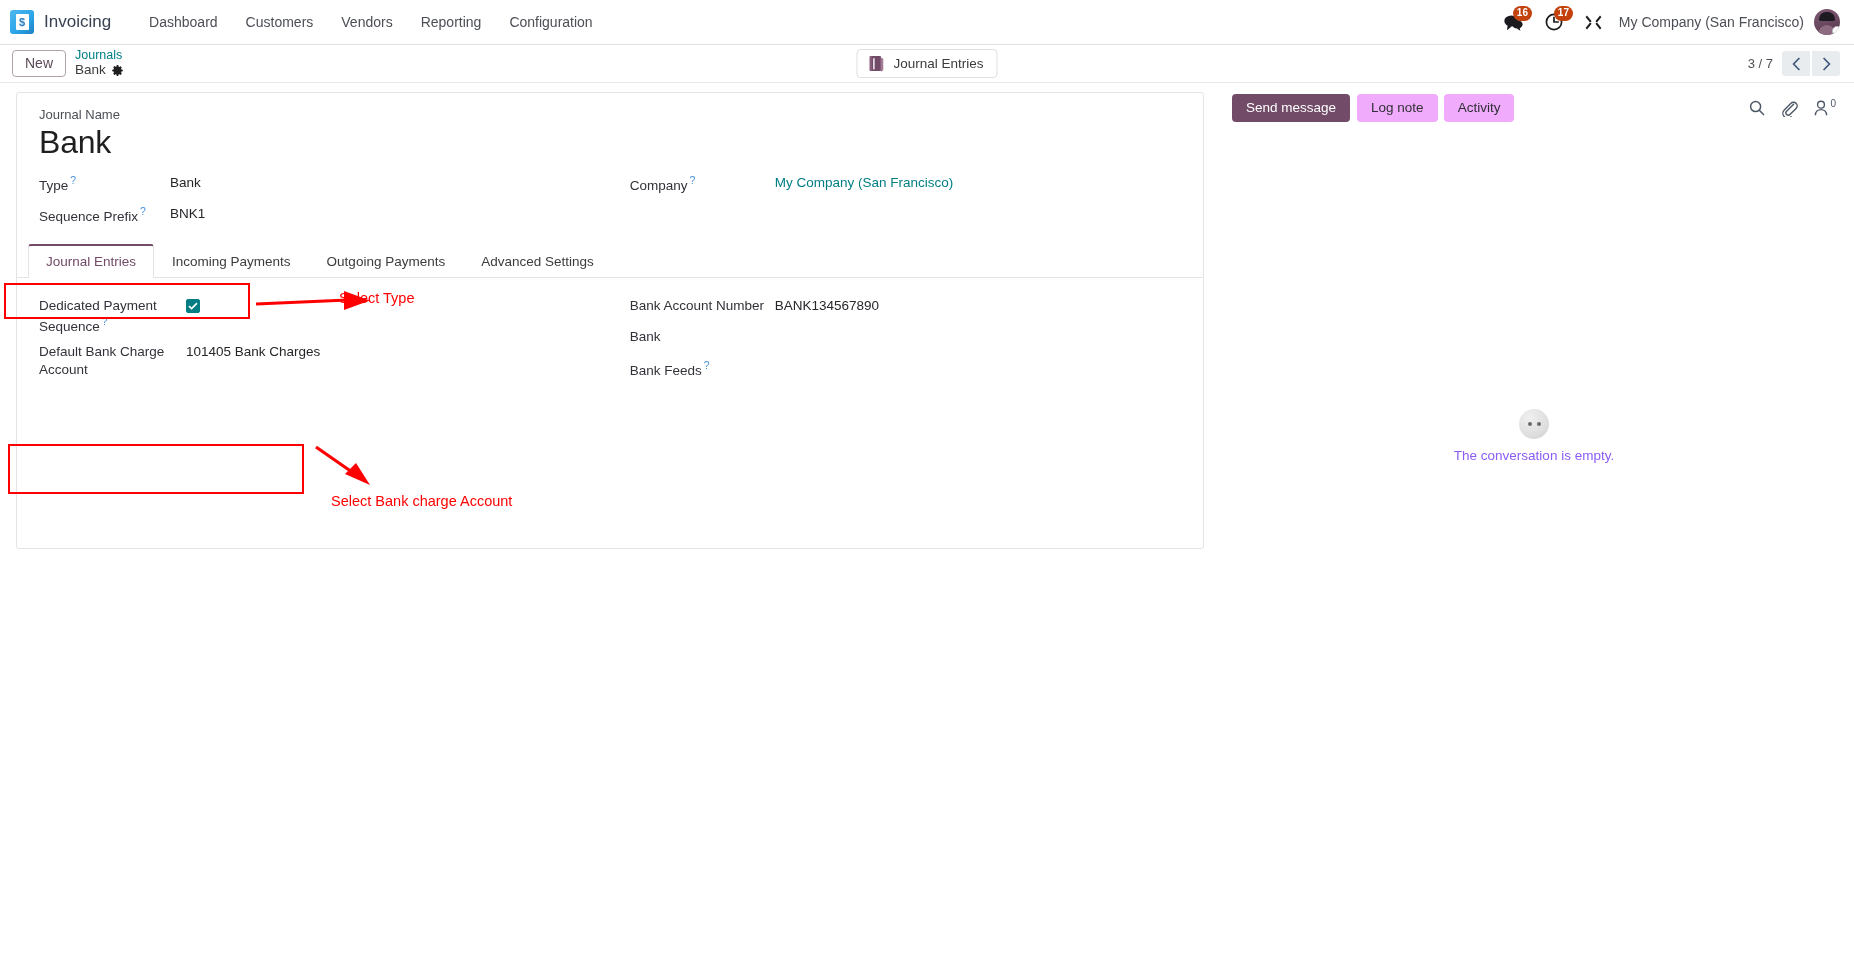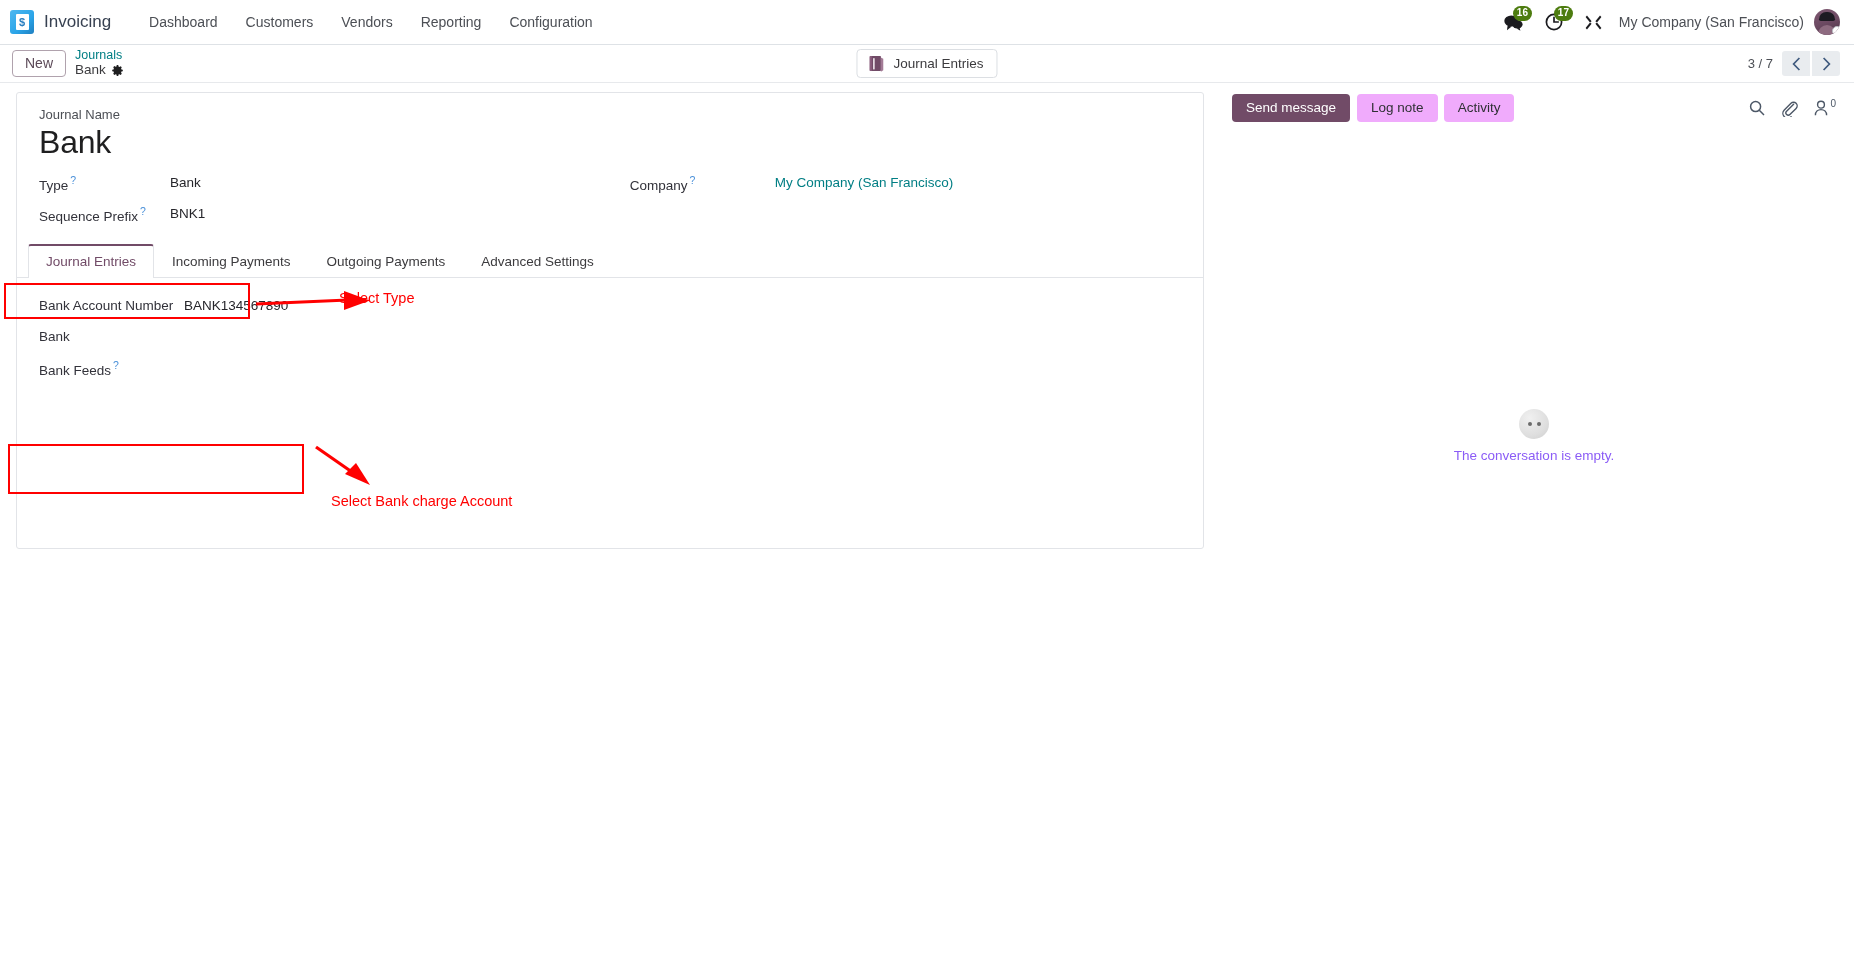--- a/index.html
+++ b/index.html
@@ -64,21 +64,21 @@
     position: relative;
     padding: 0 11px;
     display: flex;
     align-items: center;
     cursor: pointer;
     height: 45px;
   }
   .badge {
     position: absolute;
     top: 6px; left: 20px;
-    background: #4d7c0f;
+    background: #c2410c;
     color: #ffffff;
     font-size: 10px;
     font-weight: bold;
     line-height: 1;
     padding: 2px 4px 3px;
     border-radius: 8px;
     min-width: 17px;
     text-align: center;
   }
   .company-name {
@@ -540,20 +540,39 @@
       <div class="notebook">
         <div class="tab active">Journal Entries</div>
         <div class="tab">Incoming Payments</div>
         <div class="tab">Outgoing Payments</div>
         <div class="tab">Advanced Settings</div>
       </div>
 
       <div class="tab-pane">
         <div class="form-grid">
 
+          <div class="col-left">
+            <div class="f-row">
+              <div class="f-label wide">
+                <span>Dedicated Payment Sequence</span><span class="help-q">?</span>
+              </div>
+              <div>
+                <span class="cb">
+                  <svg width="10" height="8" viewBox="0 0 10 8">
+                    <path d="M1 4.1 L3.6 6.6 L9 1.2" fill="none" stroke="#ffffff" stroke-width="1.7"></path>
+                  </svg>
+                </span>
+              </div>
+            </div>
+
+            <div class="f-row" style="min-height:45px;">
+              <div class="f-label wide">Default Bank Charge Account</div>
+              <div class="f-val">101405 Bank Charges</div>
+            </div>
+          </div>
 
           <div class="col-right">
             <div class="f-row">
               <div class="f-label f-label-right">Bank Account Number</div>
               <div class="f-val">BANK134567890</div>
             </div>
 
             <div class="f-row">
               <div class="f-label f-label-right">Bank</div>
               <div class="f-val"></div>

